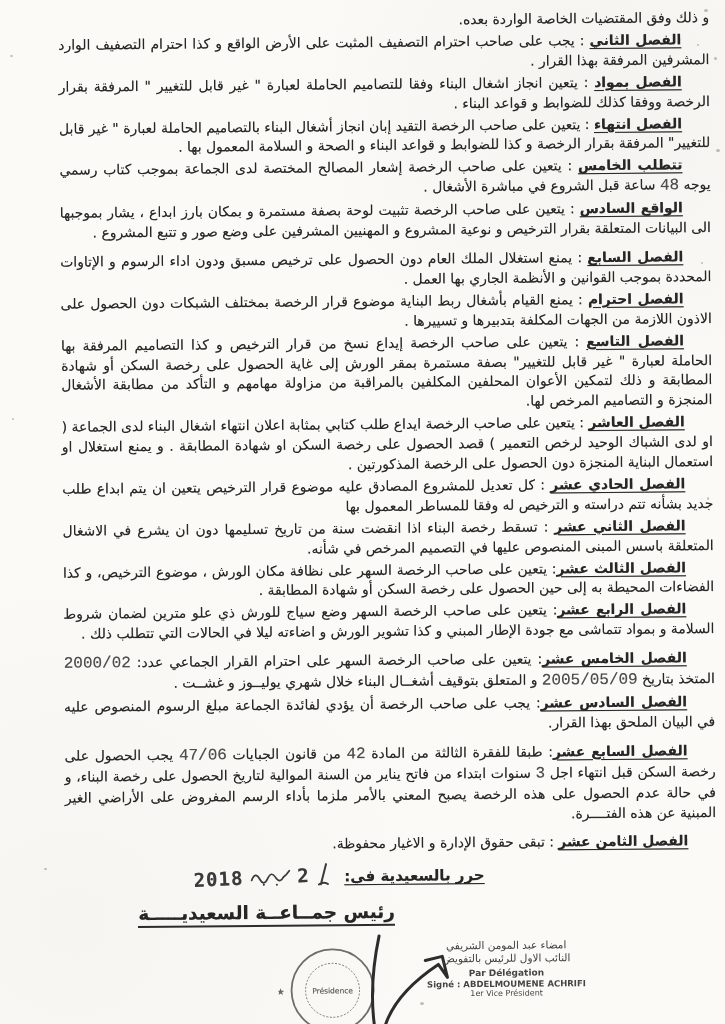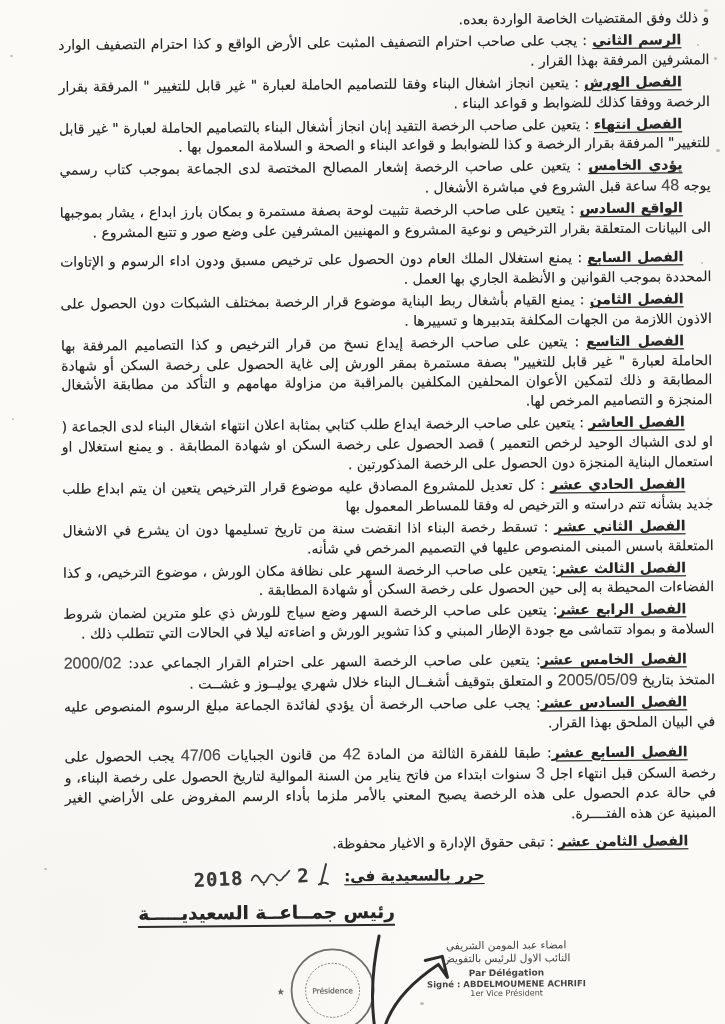--- a/index.html
+++ b/index.html
@@ -17,21 +17,21 @@
     position:absolute;top:8px;left:58px;right:16px;
     direction:rtl;text-align:justify;
     font-size:13.9px;line-height:19.9px;
     transform:rotate(-0.5deg);transform-origin:top right;
     text-shadow:0.2px 0.2px 0.35px rgba(45,45,45,.45);
   }
   .intro{margin:0 0 2px;text-align:right;}
   .article{margin:0 0 2px;text-indent:28px;}
   .article.gap{margin-top:9px;}
   .art-title{font-weight:bold;text-decoration:underline;text-underline-offset:3px;}
-  .art-body .num{font-family:Liberation Sans, sans-serif;font-size:1.15em;color:#4d4d4d;letter-spacing:.5px;}
+  .art-body .num{font-family:Liberation Mono, monospace;font-size:1.15em;color:#4d4d4d;letter-spacing:.5px;}
   
   .issued-row{display:flex;direction:rtl;align-items:center;gap:14px;margin-top:10px;padding-right:232px;}
   .issued-label{font-weight:bold;font-size:15px;text-decoration:underline;text-underline-offset:3px;white-space:nowrap;}
   .hand-date{display:flex;direction:rtl;align-items:center;gap:6px;transform:rotate(-2deg);
     font-family:"DejaVu Sans Mono",monospace;font-size:19px;color:#3a3a3a;font-weight:bold;letter-spacing:1px;}
   .president-row{width:fit-content;margin:12px 322px 0 auto;font-weight:bold;font-size:18.5px;
     border-bottom:2px solid #2b2b2b;padding-bottom:2px;white-space:nowrap;}
   
   .sig-area{position:relative;height:130px;margin-top:6px;}
   .stamp-svg{position:absolute;left:212px;top:0;}
@@ -48,33 +48,33 @@
 <body>
 
 <div class="page">
 
   <div class="content">
 
     <p class="intro">و ذلك وفق المقتضيات الخاصة الواردة بعده.</p>
 
     <div>
 
-        <p class="article"><span class="art-title">الرسم الثاني</span><span class="art-body"> : يجب على صاحب احترام التصفيف المثبت على الأرض الواقع و كذا احترام التصفيف الوارد المشرفين المرفقة بهذا القرار .</span></p>
+        <p class="article"><span class="art-title">الفصل الثاني</span><span class="art-body"> : يجب على صاحب احترام التصفيف المثبت على الأرض الواقع و كذا احترام التصفيف الوارد المشرفين المرفقة بهذا القرار .</span></p>
 
-        <p class="article"><span class="art-title">الفصل الورش</span><span class="art-body"> : يتعين انجاز اشغال البناء وفقا للتصاميم الحاملة لعبارة " غير قابل للتغيير " المرفقة بقرار الرخصة ووفقا كذلك للضوابط و قواعد البناء .</span></p>
+        <p class="article"><span class="art-title">الفصل بمواد</span><span class="art-body"> : يتعين انجاز اشغال البناء وفقا للتصاميم الحاملة لعبارة " غير قابل للتغيير " المرفقة بقرار الرخصة ووفقا كذلك للضوابط و قواعد البناء .</span></p>
 
         <p class="article"><span class="art-title">الفصل انتهاء</span><span class="art-body"> : يتعين على صاحب الرخصة التقيد إبان انجاز أشغال البناء بالتصاميم الحاملة لعبارة " غير قابل للتغيير" المرفقة بقرار الرخصة و كذا للضوابط و قواعد البناء و الصحة و السلامة المعمول بها .</span></p>
 
-        <p class="article"><span class="art-title">يؤدي الخامس</span><span class="art-body"> : يتعين على صاحب الرخصة إشعار المصالح المختصة لدى الجماعة بموجب كتاب رسمي يوجه <span class="num">48</span> ساعة قبل الشروع في مباشرة الأشغال .</span></p>
+        <p class="article"><span class="art-title">تتطلب الخامس</span><span class="art-body"> : يتعين على صاحب الرخصة إشعار المصالح المختصة لدى الجماعة بموجب كتاب رسمي يوجه <span class="num">48</span> ساعة قبل الشروع في مباشرة الأشغال .</span></p>
 
         <p class="article"><span class="art-title">الواقع السادس</span><span class="art-body"> : يتعين على صاحب الرخصة تثبيت لوحة بصفة مستمرة و بمكان بارز ابداع ، يشار بموجبها الى البيانات المتعلقة بقرار الترخيص و نوعية المشروع و المهنيين المشرفين على وضع صور و تتبع المشروع .</span></p>
 
         <p class="article gap"><span class="art-title">الفصل السابع</span><span class="art-body"> : يمنع استغلال الملك العام دون الحصول على ترخيص مسبق  ودون اداء الرسوم و الإتاوات المحددة بموجب القوانين و الأنظمة الجاري بها العمل .</span></p>
 
-        <p class="article"><span class="art-title">الفصل الثامن</span><span class="art-body"> : يمنع القيام بأشغال ربط البناية موضوع قرار الرخصة بمختلف الشبكات  دون الحصول على الاذون اللازمة من الجهات  المكلفة بتدبيرها و تسييرها .</span></p>
+        <p class="article"><span class="art-title">الفصل احترام</span><span class="art-body"> : يمنع القيام بأشغال ربط البناية موضوع قرار الرخصة بمختلف الشبكات  دون الحصول على الاذون اللازمة من الجهات  المكلفة بتدبيرها و تسييرها .</span></p>
 
         <p class="article"><span class="art-title">الفصل التاسع</span><span class="art-body"> : يتعين على صاحب الرخصة إيداع نسخ من قرار الترخيص  و كذا التصاميم المرفقة بها الحاملة لعبارة " غير قابل للتغيير" بصفة مستمرة بمقر الورش إلى غاية الحصول على رخصة السكن أو شهادة المطابقة و ذلك لتمكين الأعوان المحلفين المكلفين بالمراقبة من مزاولة مهامهم و التأكد من مطابقة الأشغال المنجزة و التصاميم المرخص لها.</span></p>
 
         <p class="article"><span class="art-title">الفصل العاشر</span><span class="art-body"> : يتعين على صاحب الرخصة  ايداع طلب كتابي بمثابة اعلان انتهاء اشغال البناء لدى الجماعة ( او لدى الشباك الوحيد لرخص التعمير ) قصد الحصول على رخصة السكن او شهادة المطابقة . و يمنع استغلال او استعمال البناية المنجزة دون الحصول على الرخصة المذكورتين .</span></p>
 
         <p class="article"><span class="art-title">الفصل الحادي عشر</span><span class="art-body"> : كل تعديل للمشروع المصادق عليه موضوع قرار الترخيص يتعين ان يتم ابداع طلب جديد بشأنه تتم دراسته و الترخيص له وفقا للمساطر المعمول بها</span></p>
 
         <p class="article"><span class="art-title">الفصل الثاني عشر</span><span class="art-body"> : تسقط رخصة البناء اذا انقضت سنة من تاريخ تسليمها دون ان يشرع في الاشغال المتعلقة باسس المبنى المنصوص عليها في التصميم المرخص في شأنه.</span></p>
 
         <p class="article"><span class="art-title">الفصل الثالث عشر</span><span class="art-body">: يتعين على صاحب الرخصة السهر على نظافة مكان الورش ، موضوع الترخيص، و كذا الفضاءات المحيطة به إلى حين الحصول على رخصة السكن أو شهادة المطابقة .</span></p>

